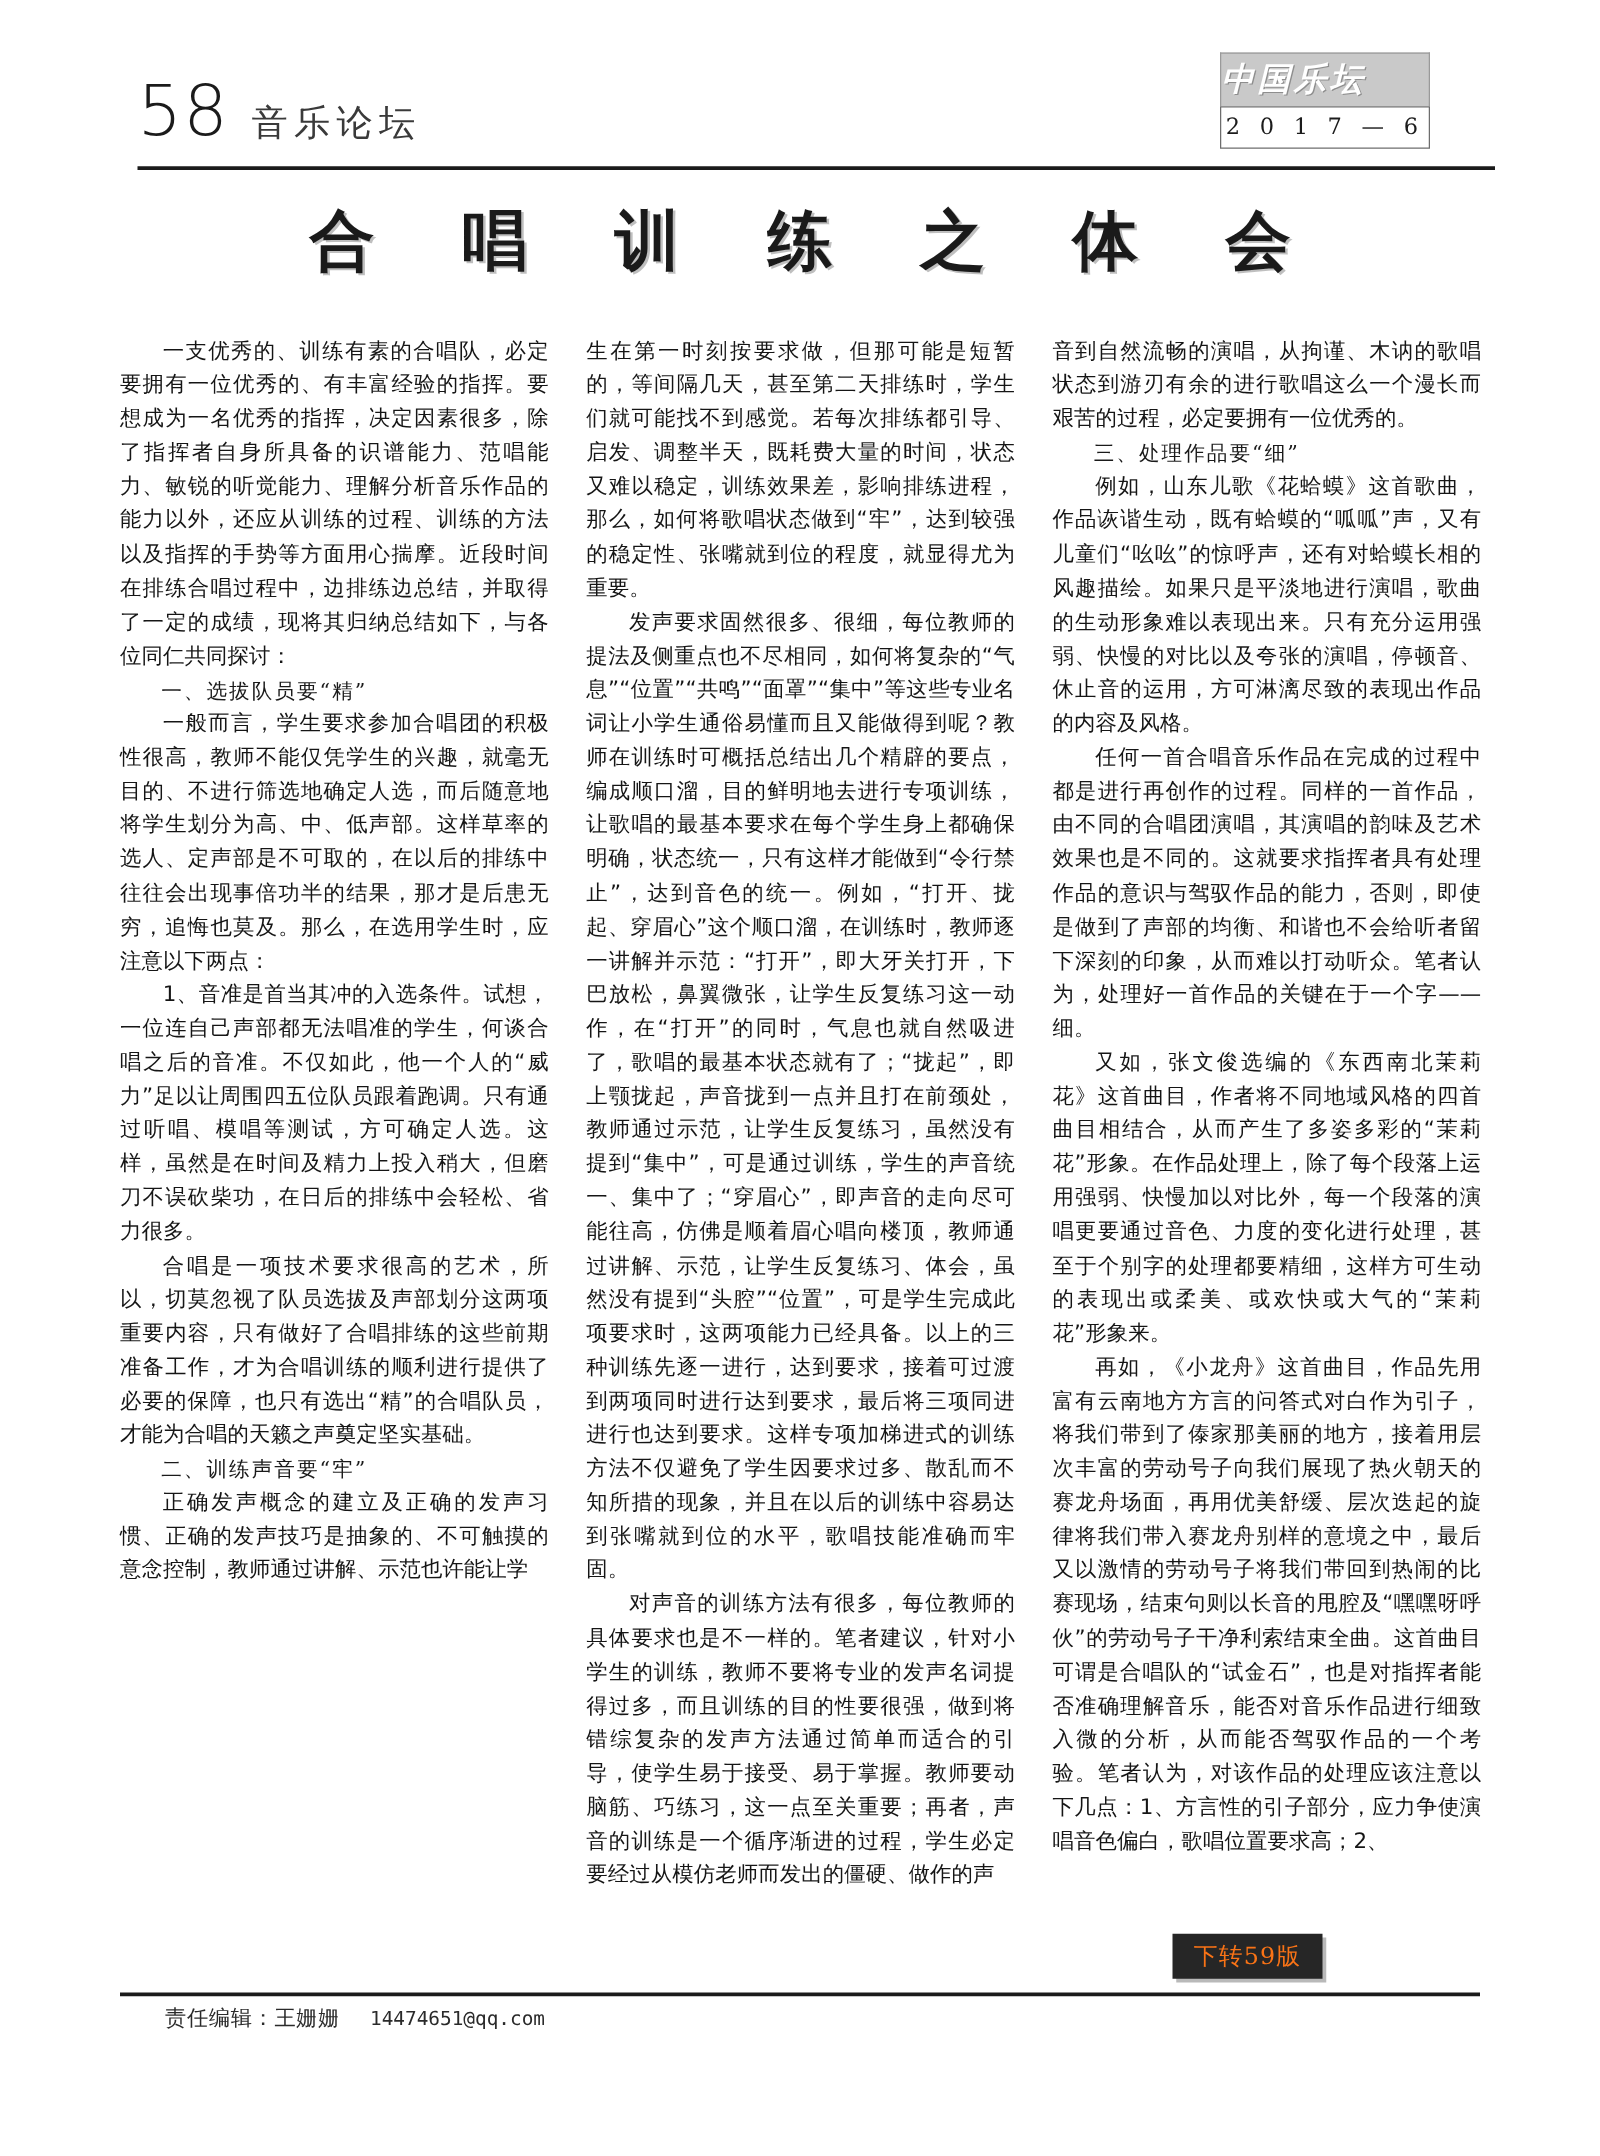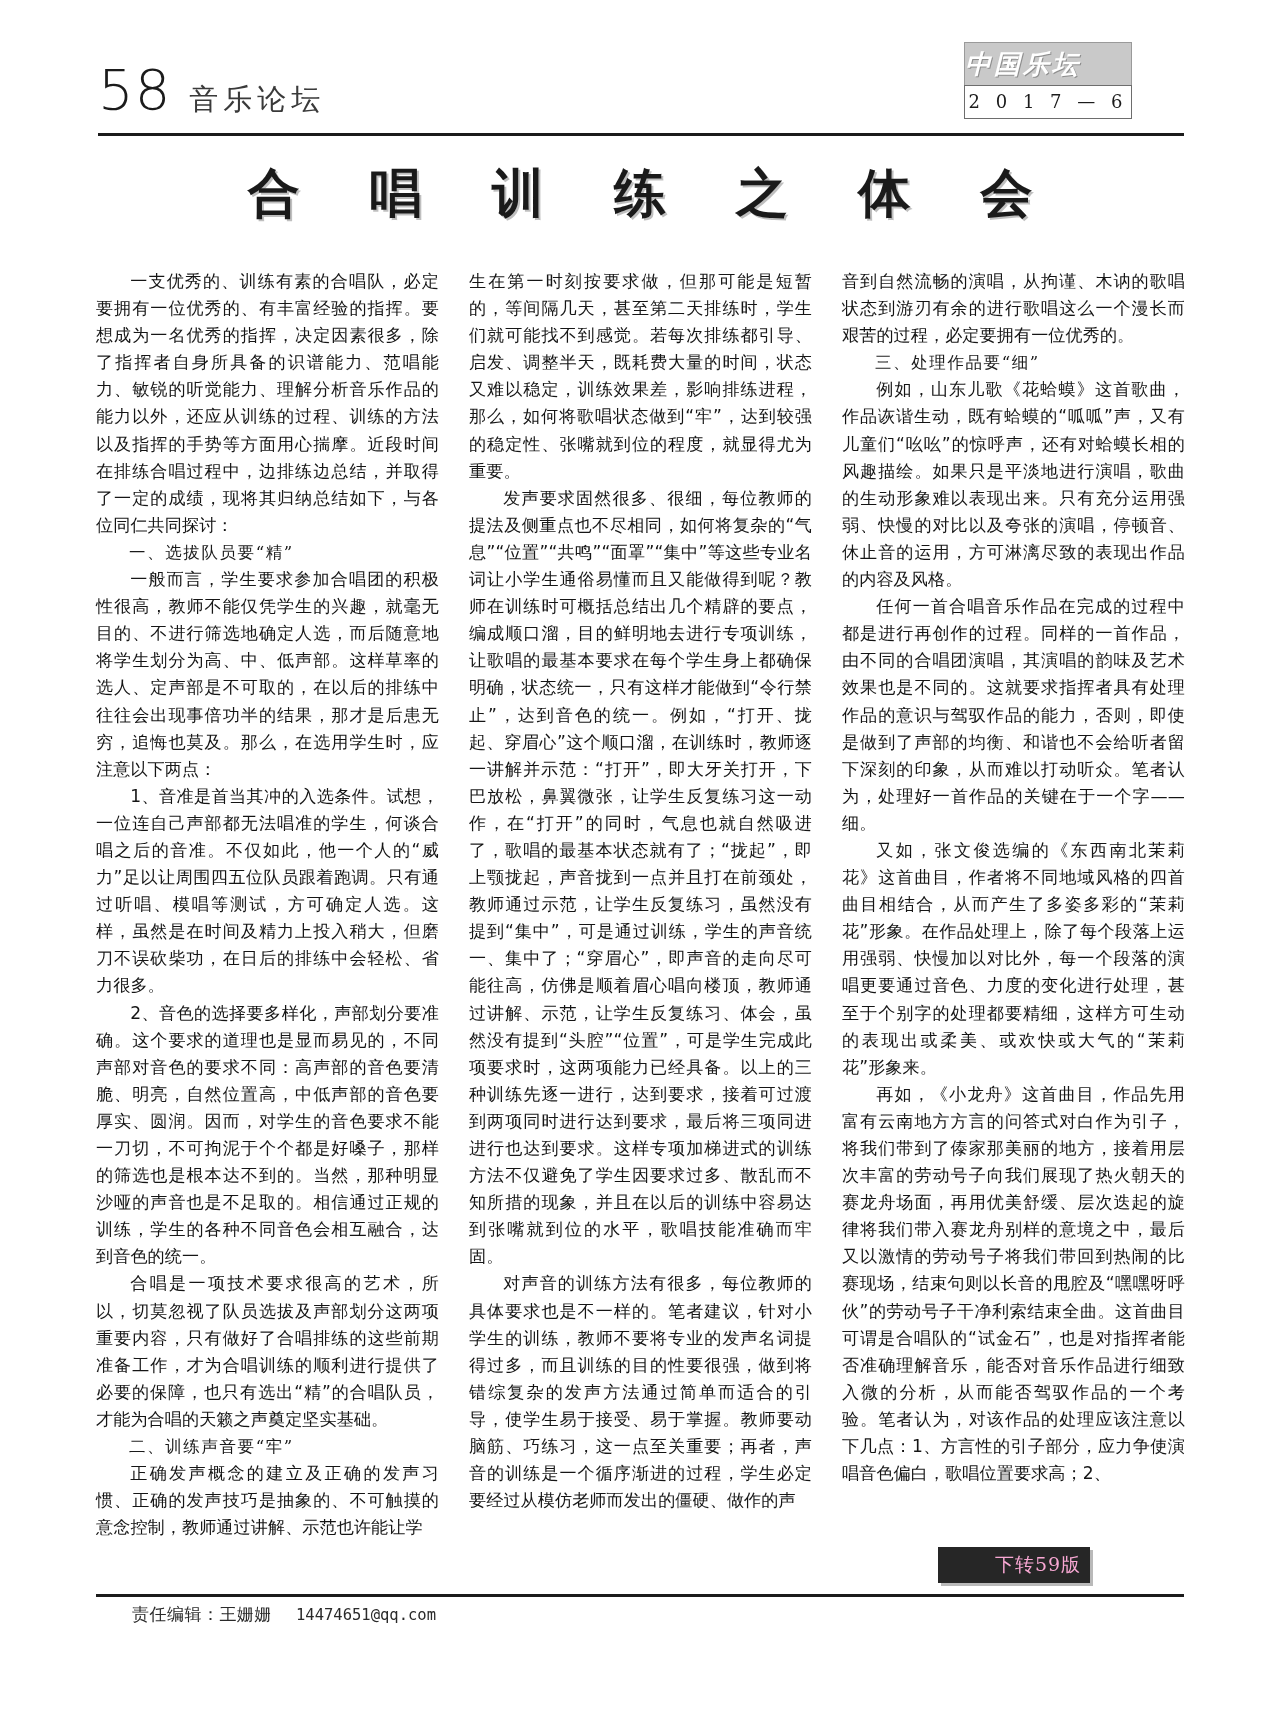--- a/index.html
+++ b/index.html
@@ -19,21 +19,21 @@
     position: relative;
     width: 1280px;
     height: 1725px;
     box-sizing: border-box;
     padding: 0;
   }
 
   
   .masthead {
     position: absolute;
-    left: 0;
+    left: 12px;
     top: 0;
     width: 1228px;
     height: 150px;
   }
   .folio-wrap {
     position: absolute;
     left: 98px;
     top: 62px;
     display: flex;
     align-items: baseline;
@@ -161,32 +161,31 @@
     font-size: 16.5px;
     letter-spacing: 1.6px;
     color: #1a1a1a;
   }
 
   
   .cont-badge {
     position: absolute;
     left: 938px;
     top: 1547px;
-    width: 104px;
+    width: 120px;
     height: 36px;
     background: #262626;
-    color: #f9a8d4;
+    color: #f97316;
     font-size: 19px;
     letter-spacing: 1px;
     display: flex;
     align-items: center;
     justify-content: center;
     font-family: "DejaVu Serif", "Liberation Serif", serif;
     box-shadow: 3px 3px 0 #b9b9b9;
-    padding-left: 48px;
   }
 
   
   .rule-bottom {
     position: absolute;
     left: 96px;
     top: 1594px;
     width: 1088px;
     height: 0;
     border-top: 3px solid #1b1b1b;
@@ -233,21 +232,20 @@
     <div class="article-title">合 唱 训 练 之 体 会</div>
   </div>
 
   <div class="columns">
 
     <div class="col">
       <p class="body">一支优秀的、训练有素的合唱队，必定要拥有一位优秀的、有丰富经验的指挥。要想成为一名优秀的指挥，决定因素很多，除了指挥者自身所具备的识谱能力、范唱能力、敏锐的听觉能力、理解分析音乐作品的能力以外，还应从训练的过程、训练的方法以及指挥的手势等方面用心揣摩。近段时间在排练合唱过程中，边排练边总结，并取得了一定的成绩，现将其归纳总结如下，与各位同仁共同探讨：</p>
       <p class="heading">一、选拔队员要“精”</p>
       <p class="body">一般而言，学生要求参加合唱团的积极性很高，教师不能仅凭学生的兴趣，就毫无目的、不进行筛选地确定人选，而后随意地将学生划分为高、中、低声部。这样草率的选人、定声部是不可取的，在以后的排练中往往会出现事倍功半的结果，那才是后患无穷，追悔也莫及。那么，在选用学生时，应注意以下两点：</p>
       <p class="body">1、音准是首当其冲的入选条件。试想，一位连自己声部都无法唱准的学生，何谈合唱之后的音准。不仅如此，他一个人的“威力”足以让周围四五位队员跟着跑调。只有通过听唱、模唱等测试，方可确定人选。这样，虽然是在时间及精力上投入稍大，但磨刀不误砍柴功，在日后的排练中会轻松、省力很多。</p>
-      <p class="body">2、音色的选择要多样化，声部划分要准确。这个要求的道理也是显而易见的，不同声部对音色的要求不同：高声部的音色要清脆、明亮，自然位置高，中低声部的音色要厚实、圆润。因而，对学生的音色要求不能一刀切，不可拘泥于个个都是好嗓子，那样的筛选也是根本达不到的。当然，那种明显沙哑的声音也是不足取的。相信通过正规的训练，学生的各种不同音色会相互融合，达到音色的统一。</p>
       <p class="body">合唱是一项技术要求很高的艺术，所以，切莫忽视了队员选拔及声部划分这两项重要内容，只有做好了合唱排练的这些前期准备工作，才为合唱训练的顺利进行提供了必要的保障，也只有选出“精”的合唱队员，才能为合唱的天籁之声奠定坚实基础。</p>
       <p class="heading">二、训练声音要“牢”</p>
       <p class="body">正确发声概念的建立及正确的发声习惯、正确的发声技巧是抽象的、不可触摸的意念控制，教师通过讲解、示范也许能让学</p>
     </div>
 
     <div class="col">
       <p class="cont">生在第一时刻按要求做，但那可能是短暂的，等间隔几天，甚至第二天排练时，学生们就可能找不到感觉。若每次排练都引导、启发、调整半天，既耗费大量的时间，状态又难以稳定，训练效果差，影响排练进程，那么，如何将歌唱状态做到“牢”，达到较强的稳定性、张嘴就到位的程度，就显得尤为重要。</p>
       <p class="body">发声要求固然很多、很细，每位教师的提法及侧重点也不尽相同，如何将复杂的“气息”“位置”“共鸣”“面罩”“集中”等这些专业名词让小学生通俗易懂而且又能做得到呢？教师在训练时可概括总结出几个精辟的要点，编成顺口溜，目的鲜明地去进行专项训练，让歌唱的最基本要求在每个学生身上都确保明确，状态统一，只有这样才能做到“令行禁止”，达到音色的统一。例如，“打开、拢起、穿眉心”这个顺口溜，在训练时，教师逐一讲解并示范：“打开”，即大牙关打开，下巴放松，鼻翼微张，让学生反复练习这一动作，在“打开”的同时，气息也就自然吸进了，歌唱的最基本状态就有了；“拢起”，即上颚拢起，声音拢到一点并且打在前颈处，教师通过示范，让学生反复练习，虽然没有提到“集中”，可是通过训练，学生的声音统一、集中了；“穿眉心”，即声音的走向尽可能往高，仿佛是顺着眉心唱向楼顶，教师通过讲解、示范，让学生反复练习、体会，虽然没有提到“头腔”“位置”，可是学生完成此项要求时，这两项能力已经具备。以上的三种训练先逐一进行，达到要求，接着可过渡到两项同时进行达到要求，最后将三项同进进行也达到要求。这样专项加梯进式的训练方法不仅避免了学生因要求过多、散乱而不知所措的现象，并且在以后的训练中容易达到张嘴就到位的水平，歌唱技能准确而牢固。</p>
       <p class="body">对声音的训练方法有很多，每位教师的具体要求也是不一样的。笔者建议，针对小学生的训练，教师不要将专业的发声名词提得过多，而且训练的目的性要很强，做到将错综复杂的发声方法通过简单而适合的引导，使学生易于接受、易于掌握。教师要动脑筋、巧练习，这一点至关重要；再者，声音的训练是一个循序渐进的过程，学生必定要经过从模仿老师而发出的僵硬、做作的声</p>
     </div>

